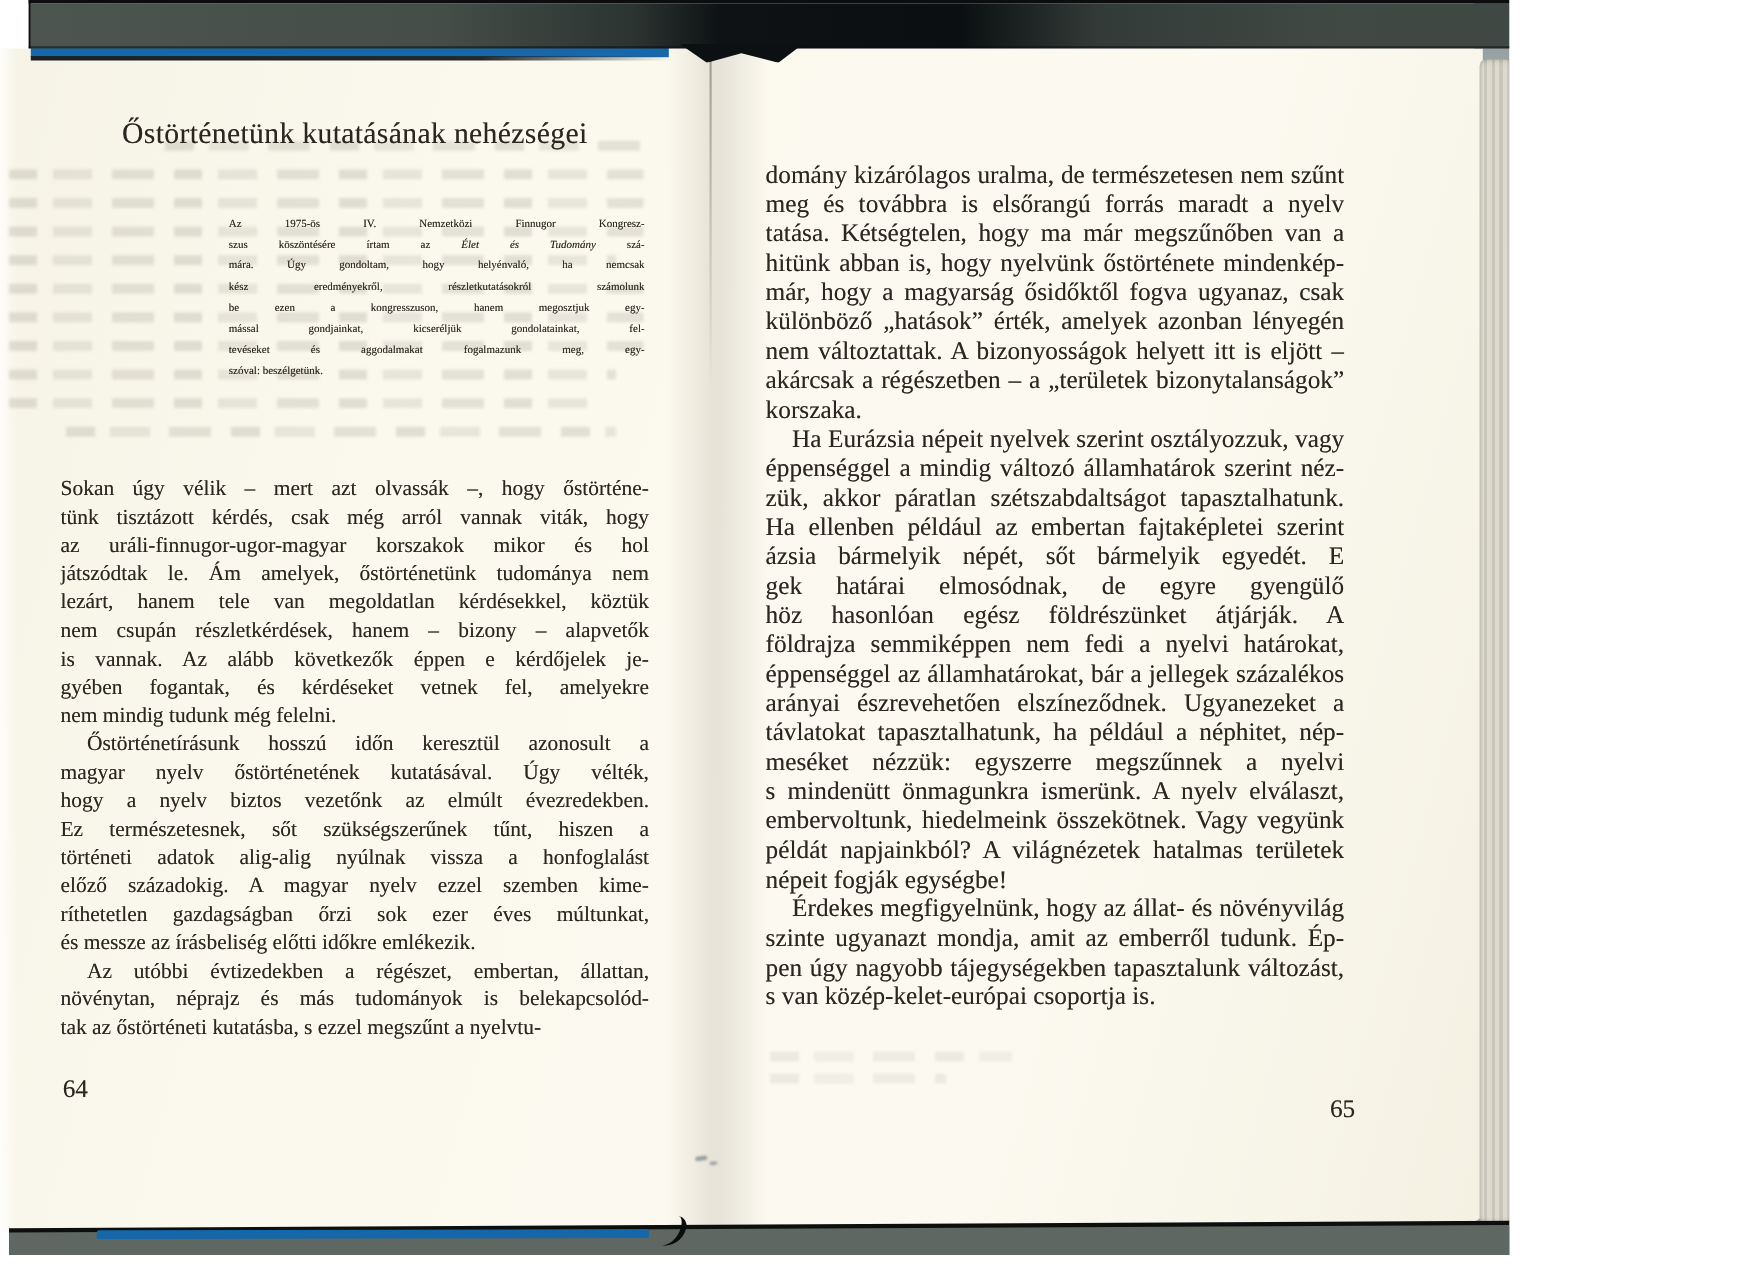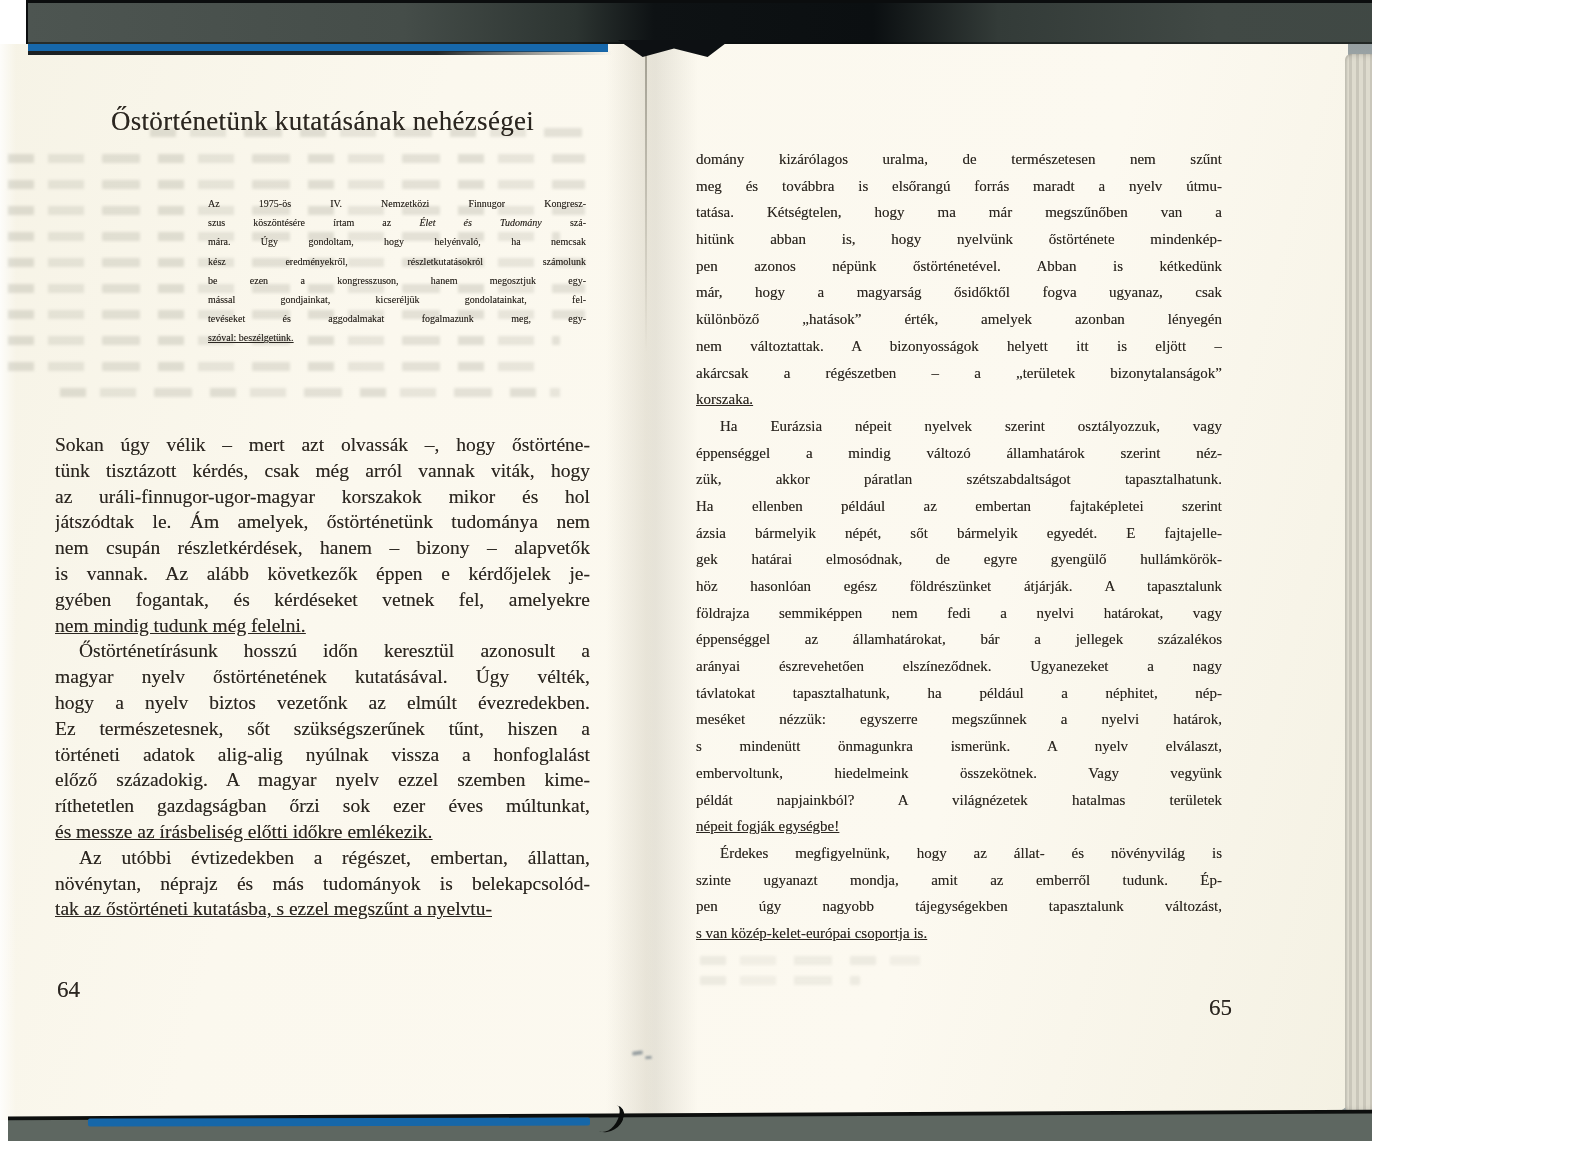--- a/index.html
+++ b/index.html
@@ -64,24 +64,24 @@
       rgba(120,120,104,.36) 94px 132px, rgba(120,120,104,0) 132px 150px);}
   .gline.faint{opacity:.28;}
 
   
   .txt{position:absolute;color:#2b2620;text-shadow:0 0 .5px rgba(45,40,32,.5);}
   .page-title{left:55px;top:106px;width:535px;text-align:center;font-size:27px;letter-spacing:.3px;}
   .intro{left:208px;top:194px;width:378px;font-size:10px;}
   .intro .tline{height:19.2px;line-height:19.2px;}
   .body-left{left:55px;top:432px;width:535px;font-size:19.5px;}
   .body-left .tline{height:25.8px;line-height:25.8px;}
-  .body-right{left:696px;top:146px;width:526px;font-size:15px;}
+  .body-right{left:696px;top:146px;width:526px;font-size:23px;}
   .body-right .tline{height:26.7px;line-height:26.7px;}
   .tline{text-align:justify;text-align-last:justify;white-space:normal;overflow:hidden;}
-  .tline.tlast{text-align-last:left;text-decoration:underline;}
+  .tline.tlast{text-align-last:left;}
   .para.indent .tline:first-child{text-indent:24px;}
   .pagenum{font-size:23px;}
   .pagenum-left{left:57px;top:977px;width:60px;}
   .pagenum-right{left:1176px;top:995px;width:56px;text-align:right;}
 </style>
 </head>
 <body>
 
 <div class="scene">
 
@@ -128,20 +128,21 @@
       <div class="tline">tevéseket és aggodalmakat fogalmazunk meg, egy-</div>
       <div class="tline tlast">szóval: beszélgetünk.</div>
     </div>
 
   <div class="txt body-left">
     <div class="para">
         <div class="tline">Sokan úgy vélik – mert azt olvassák –, hogy őstörténe-</div>
         <div class="tline">tünk tisztázott kérdés, csak még arról vannak viták, hogy</div>
         <div class="tline">az uráli-finnugor-ugor-magyar korszakok mikor és hol</div>
         <div class="tline">játszódtak le. Ám amelyek, őstörténetünk tudománya nem</div>
+        <div class="tline">lezárt, hanem tele van megoldatlan kérdésekkel, köztük</div>
         <div class="tline">nem csupán részletkérdések, hanem – bizony – alapvetők</div>
         <div class="tline">is vannak. Az alább következők éppen e kérdőjelek je-</div>
         <div class="tline">gyében fogantak, és kérdéseket vetnek fel, amelyekre</div>
         <div class="tline tlast">nem mindig tudunk még felelni.</div>
       </div>
     <div class="para indent">
         <div class="tline">Őstörténetírásunk hosszú időn keresztül azonosult a</div>
         <div class="tline">magyar nyelv őstörténetének kutatásával. Úgy vélték,</div>
         <div class="tline">hogy a nyelv biztos vezetőnk az elmúlt évezredekben.</div>
         <div class="tline">Ez természetesnek, sőt szükségszerűnek tűnt, hiszen a</div>
@@ -158,21 +159,20 @@
   </div>
 
   <div class="txt pagenum pagenum-left">64</div>
 
   <div class="txt body-right">
     <div class="para">
         <div class="tline">domány kizárólagos uralma, de természetesen nem szűnt</div>
         <div class="tline">meg és továbbra is elsőrangú forrás maradt a nyelv útmu-</div>
         <div class="tline">tatása. Kétségtelen, hogy ma már megszűnőben van a</div>
         <div class="tline">hitünk abban is, hogy nyelvünk őstörténete mindenkép-</div>
-        <div class="tline">pen azonos népünk őstörténetével. Abban is kétkedünk</div>
         <div class="tline">már, hogy a magyarság ősidőktől fogva ugyanaz, csak</div>
         <div class="tline">különböző „hatások” érték, amelyek azonban lényegén</div>
         <div class="tline">nem változtattak. A bizonyosságok helyett itt is eljött –</div>
         <div class="tline">akárcsak a régészetben – a „területek bizonytalanságok”</div>
         <div class="tline tlast">korszaka.</div>
       </div>
     <div class="para indent">
         <div class="tline">Ha Eurázsia népeit nyelvek szerint osztályozzuk, vagy</div>
         <div class="tline">éppenséggel a mindig változó államhatárok szerint néz-</div>
         <div class="tline">zük, akkor páratlan szétszabdaltságot tapasztalhatunk.</div>

